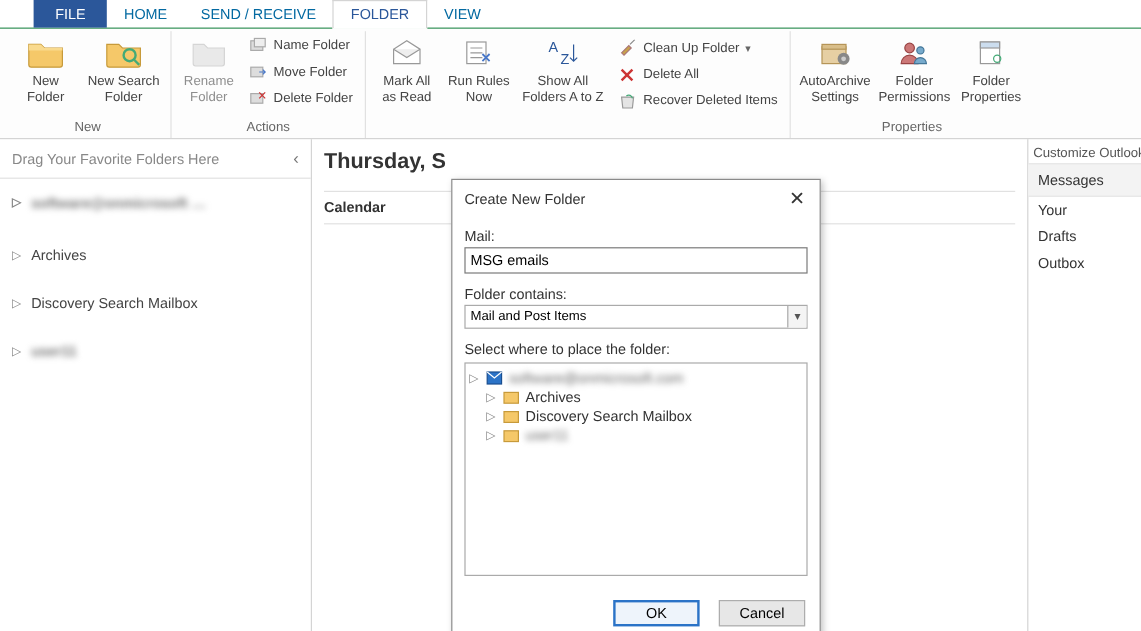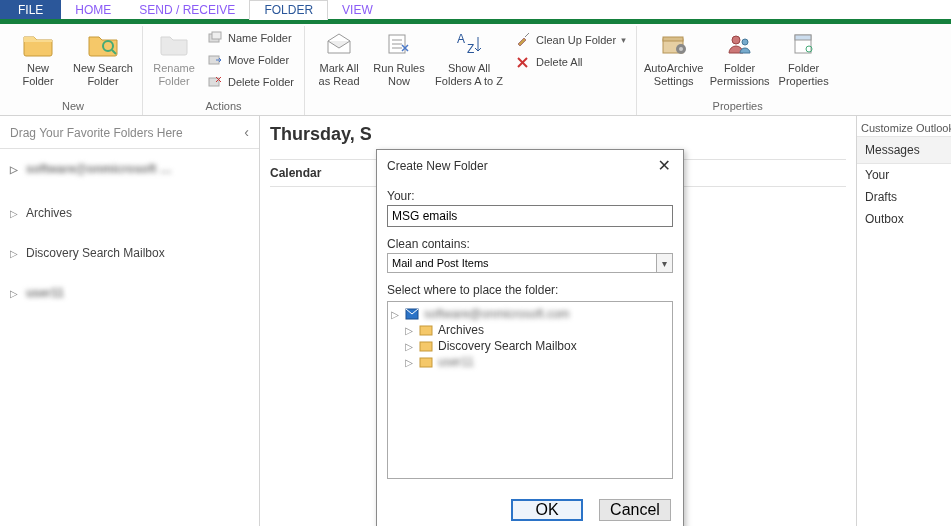--- a/index.html
+++ b/index.html
@@ -1,20 +1,20 @@
 <!DOCTYPE html>
 <html><head>
 <meta charset="utf-8">
 <style>
 * { box-sizing: border-box; margin: 0; padding: 0; font-family: "Segoe UI", Tahoma, sans-serif; }
 body { width: 951px; height: 526px; background: #fff; overflow: hidden; font-size: 12px; color: #333; position: relative; }
 
 
-.tabbar { display: flex; height: 24px; border-bottom: 5px solid #15803d; align-items: stretch; }
-.tab { padding: 4px 14px; font-size: 12px; color: #8b5cf6; cursor: pointer; display: flex; align-items: center; }
+.tabbar { display: flex; height: 24px; border-bottom: 1px solid #15803d; align-items: stretch; padding-left: 28px; }
+.tab { padding: 4px 14px; font-size: 12px; color: #0369a1; cursor: pointer; display: flex; align-items: center; }
 .tab.file { background: #2b579a; color: #fff; padding: 4px 18px; }
 .tab.active { color: #2b579a; border: 1px solid #d4d4d4; border-bottom: 1px solid #fff; margin-bottom: -1px; background: #fff; }
 
 
 .ribbon { height: 92px; border-bottom: 1px solid #d4d4d4; display: flex; background: #fdfdfd; padding: 2px 4px 0 4px; }
 .group { display: flex; flex-direction: column; align-items: center; border-right: 1px solid #e1e1e1; padding: 0 6px; }
 .group-body { display: flex; flex: 1; align-items: flex-start; gap: 4px; }
 .group-label { font-size: 11px; color: #666; padding: 2px 0 3px; }
 .bigbtn { display: flex; flex-direction: column; align-items: center; width: 56px; padding-top: 2px; cursor: pointer; }
 .bigbtn .ico { width: 32px; height: 32px; display: flex; align-items: center; justify-content: center; }
@@ -55,21 +55,21 @@
 .dlg-select .dd { position: absolute; right: 1px; top: 1px; bottom: 1px; width: 16px; border-left:1px solid #aaa; display:flex; align-items:center; justify-content:center; background:#f4f4f4; cursor:pointer; font-size:10px; color:#555; }
 .tree { border: 1px solid #aaa; height: 178px; margin-top: 4px; padding: 4px 2px; overflow: auto; }
 .tnode { display: flex; align-items: center; gap: 4px; font-size: 12px; padding: 1px 0; cursor: pointer; }
 .tnode .tw { color: #888; font-size: 10px; width: 10px; text-align:center; }
 .tnode .tico { width: 16px; height: 14px; display:inline-flex; align-items:center; justify-content:center; }
 .tnode .blur { filter: blur(2.5px); color:#666; }
 .tnode.sel { background: #fff; }
 .tnode.sel .tlabel { }
 .indent { margin-left: 14px; }
 .dlg-btns { display: flex; justify-content: flex-end; gap: 16px; padding: 10px 12px 12px; }
-.dlg-btn { width: 72px; height: 22px; font-size: 16px; border: 1px solid #adadad; background: #e7e7e7; cursor: pointer; }
+.dlg-btn { width: 72px; height: 22px; font-size: 12px; border: 1px solid #adadad; background: #e7e7e7; cursor: pointer; }
 .dlg-btn.primary { border: 2px solid #2b73c7; background: #eef4fb; }
 
 svg { display:block; }
 </style>
 </head>
 <body>
 
 <div class="tabbar">
   <div class="tab file">FILE</div>
   <div class="tab">HOME</div>
@@ -201,20 +201,29 @@
         </div>
         <div class="smallbtn">
           <span class="sico">
               <svg width="16" height="14">
                 <line x1="3" y1="3" x2="12" y2="12" stroke="#c33" stroke-width="2"></line>
                 <line x1="12" y1="3" x2="3" y2="12" stroke="#c33" stroke-width="2"></line>
               </svg>
             </span>
           <span>Delete All</span>
         </div>
+        <div class="smallbtn">
+          <span class="sico">
+              <svg width="16" height="14">
+                <path d="M3 4h10l-1 9H4z" fill="#e4e4e4" stroke="#999"></path>
+                <path d="M7 3a3 3 0 0 1 5 2" stroke="#4a7" fill="none"></path>
+              </svg>
+            </span>
+          <span>Recover Deleted Items</span>
+        </div>
       </div>
     </div>
     <div class="group-label">&nbsp;</div>
   </div>
 
 
   <div class="group" style="border-right:none">
     <div class="group-body">
       <div class="bigbtn" style="width:62px">
         <span class="ico">
@@ -299,23 +308,23 @@
     <div class="msgitem">Outbox</div>
   </div>
 </div>
 
 <div class="dialog">
   <div class="dlg-title">
     <span>Create New Folder</span>
     <span class="dlg-close">✕</span>
   </div>
   <div class="dlg-body">
-    <div class="dlg-lbl">Your:</div>
+    <div class="dlg-lbl">Mail:</div>
     <input class="dlg-input" value="MSG emails" style="">
-    <div class="dlg-lbl" style="margin-top:10px">Clean contains:</div>
+    <div class="dlg-lbl" style="margin-top:10px">Folder contains:</div>
     <div class="dlg-select">
       <input readonly="" value="Mail and Post Items" style="">
       <span class="dd">▾</span>
     </div>
     <div class="dlg-lbl" style="margin-top:10px">Select where to place the folder:</div>
     <div class="tree">
       <div class="tnode sel">
         <span class="tw">▷</span>
         <span class="tico">
             <svg width="14" height="12">

